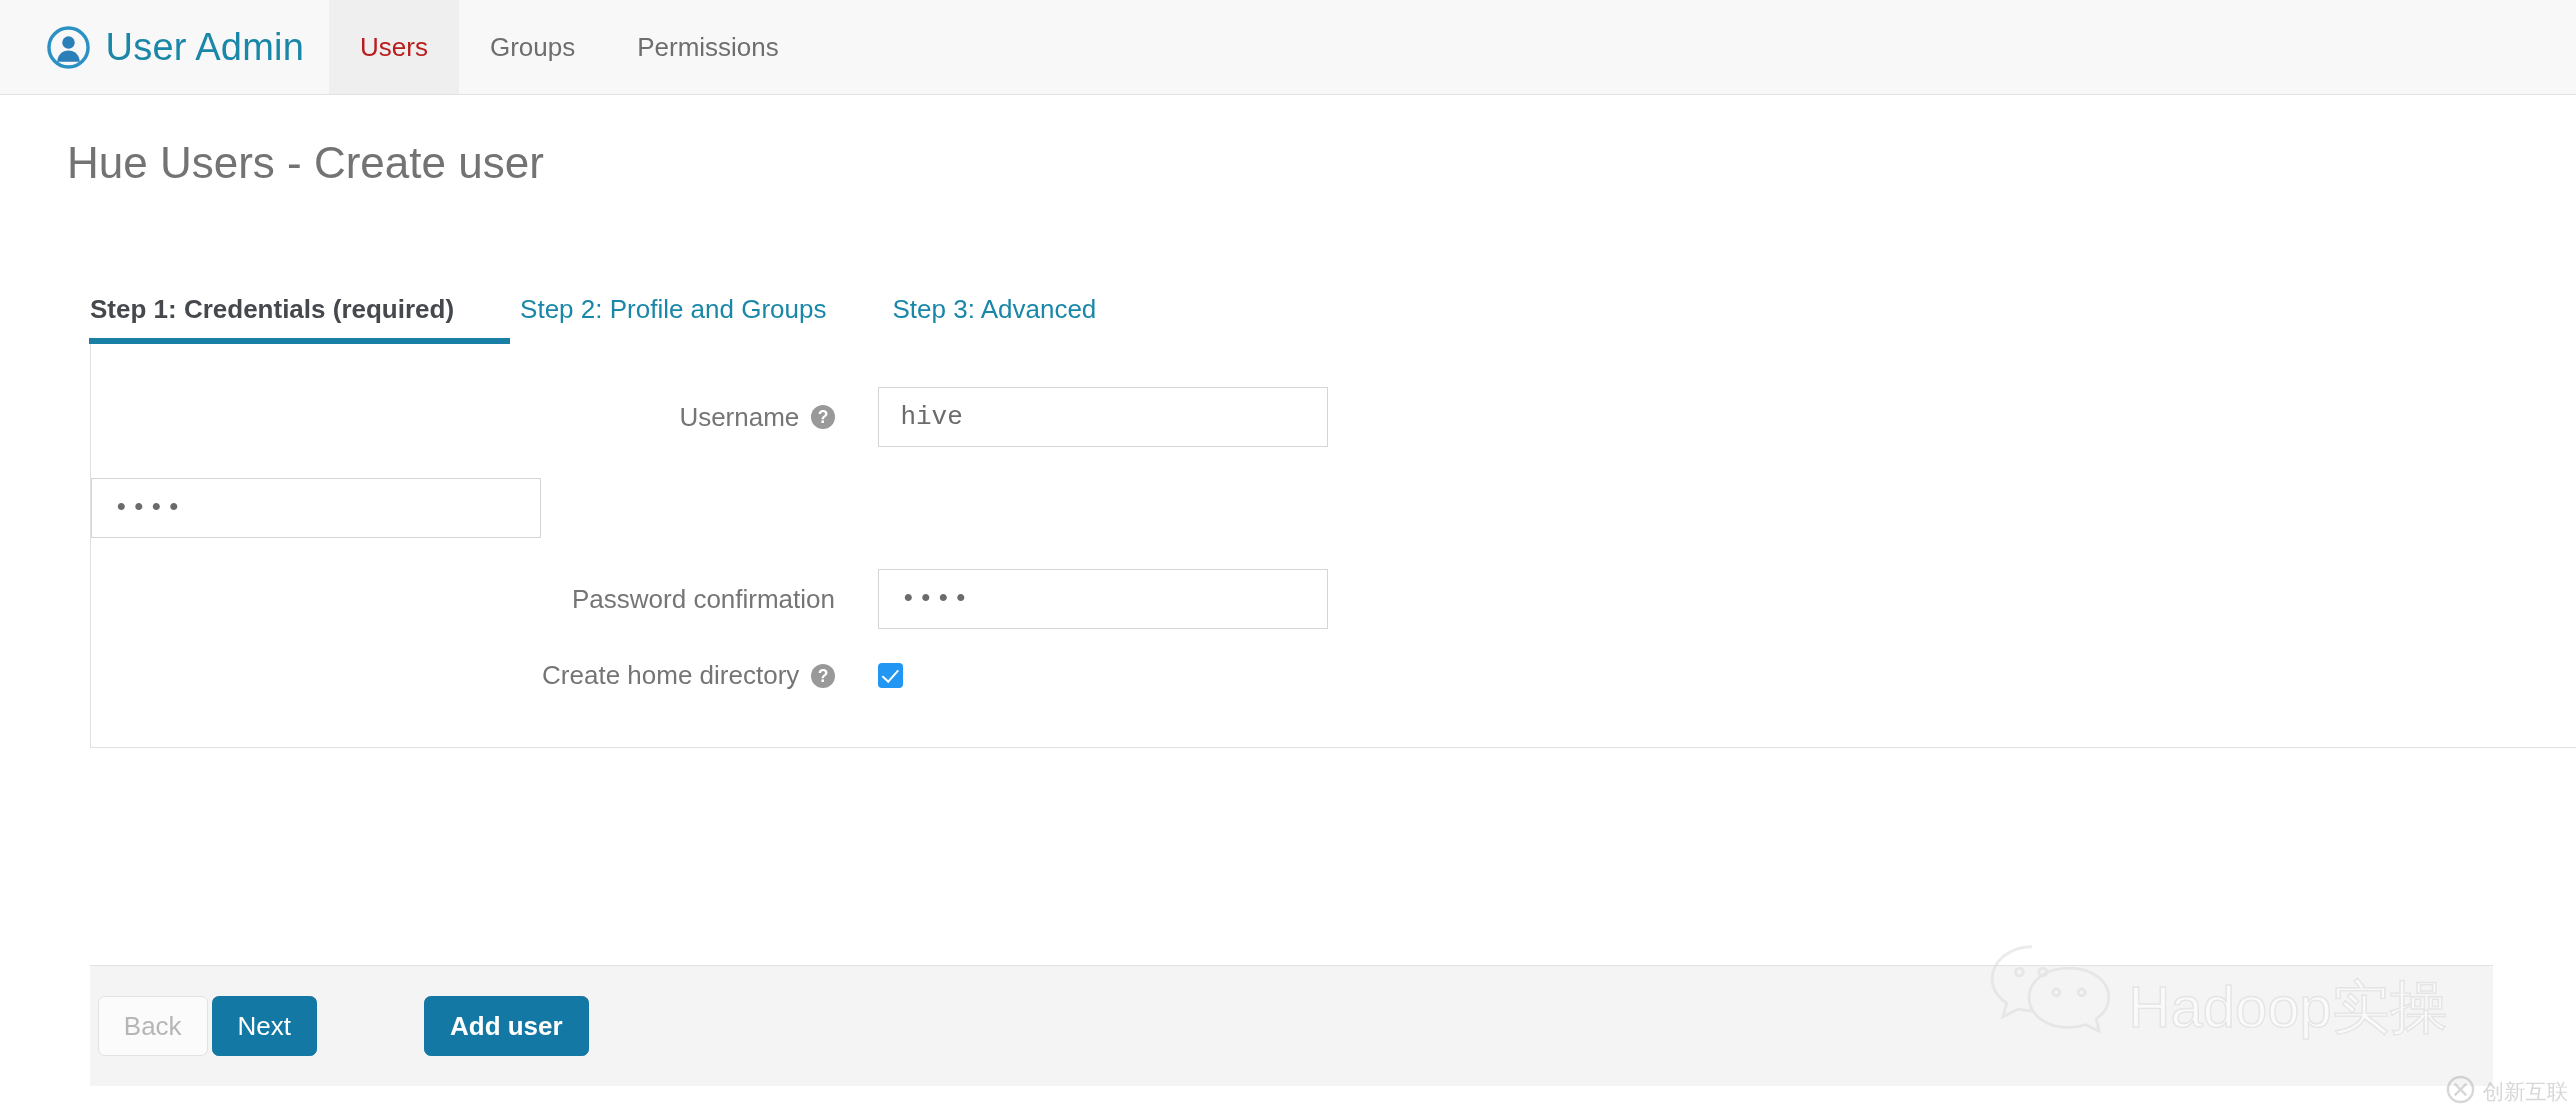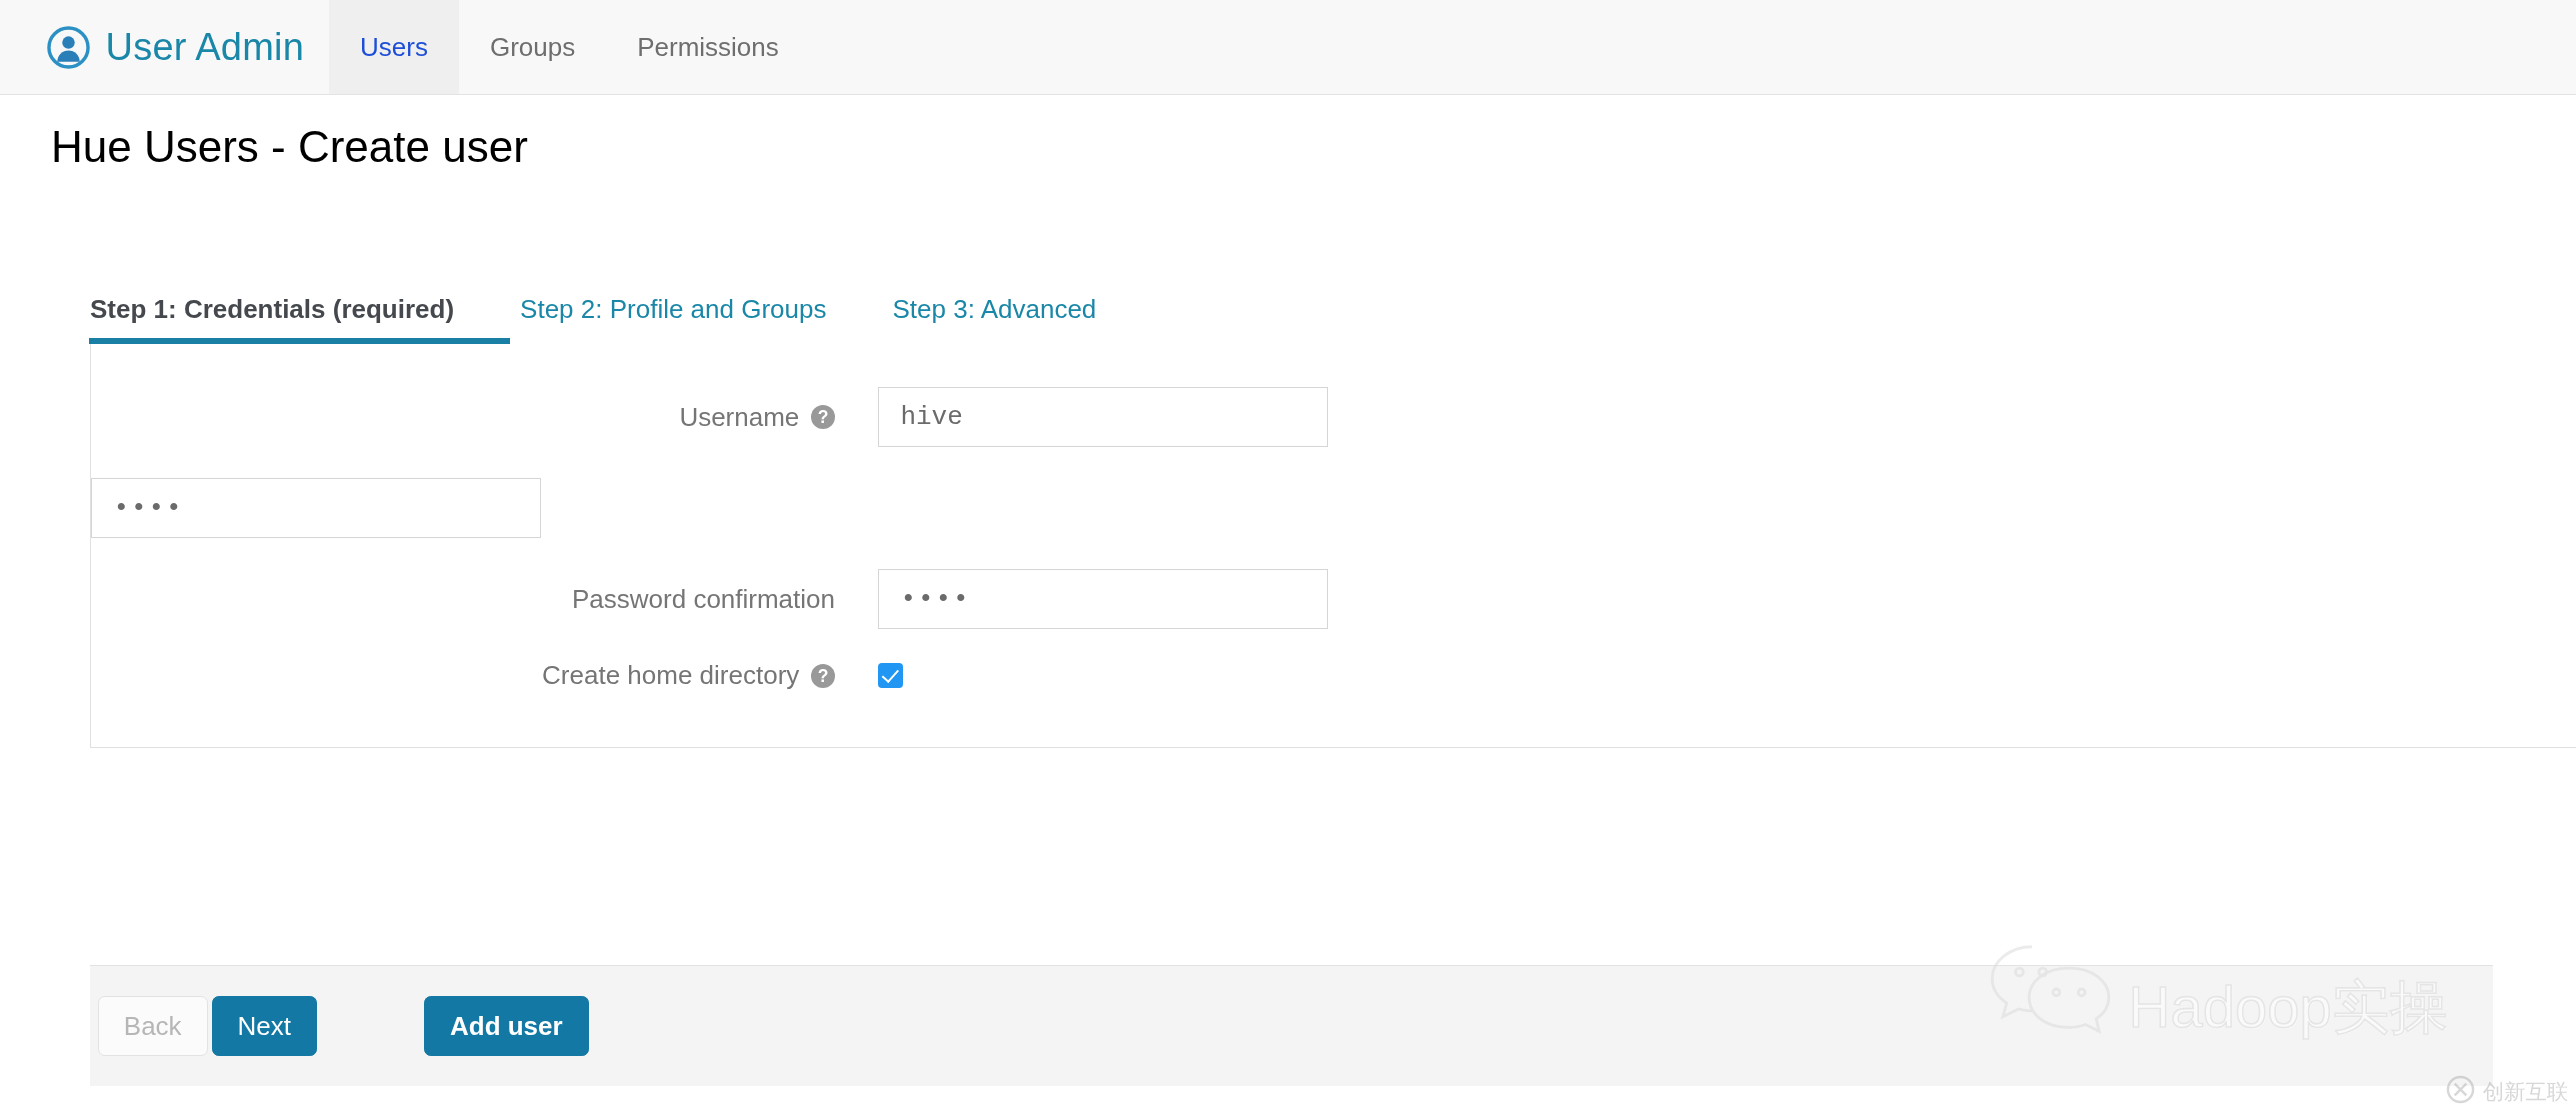--- a/index.html
+++ b/index.html
@@ -28,26 +28,26 @@
   #brand-icon { width: 43px; height: 43px; display: block; flex: 0 0 auto; }
   #brand-text {
     font-size: 38px; color: #1a87a8; letter-spacing: 0.2px; white-space: nowrap;
   }
   .nav-tab {
     display: flex; align-items: center; justify-content: center;
     padding: 0 31px;
     font-size: 26px; color: #6e6e6e; white-space: nowrap;
     cursor: pointer; user-select: none;
   }
-  .nav-tab.active { background: #efefef; color: #1d4ed8; }
+  .nav-tab.active { background: #efefef; color: #b91c1c; }
 
   
   #page-title {
     position: absolute; left: 51px; top: 122px;
-    font-size: 44px; color: #000000; font-weight: 400; margin: 0;
+    font-size: 44px; color: #737373; font-weight: 400; margin: 16px;
     white-space: nowrap;
   }
 
   
   #wizard { position: absolute; left: 90px; top: 284px; width: 2559px; }
 
   #step-tabs { display: flex; align-items: flex-end; height: 60px; }
   .step-tab {
     font-size: 26px; color: #1a87a8; white-space: nowrap;
     padding: 0 0 13.6px 0; margin-right: 66px; cursor: pointer; user-select: none;

